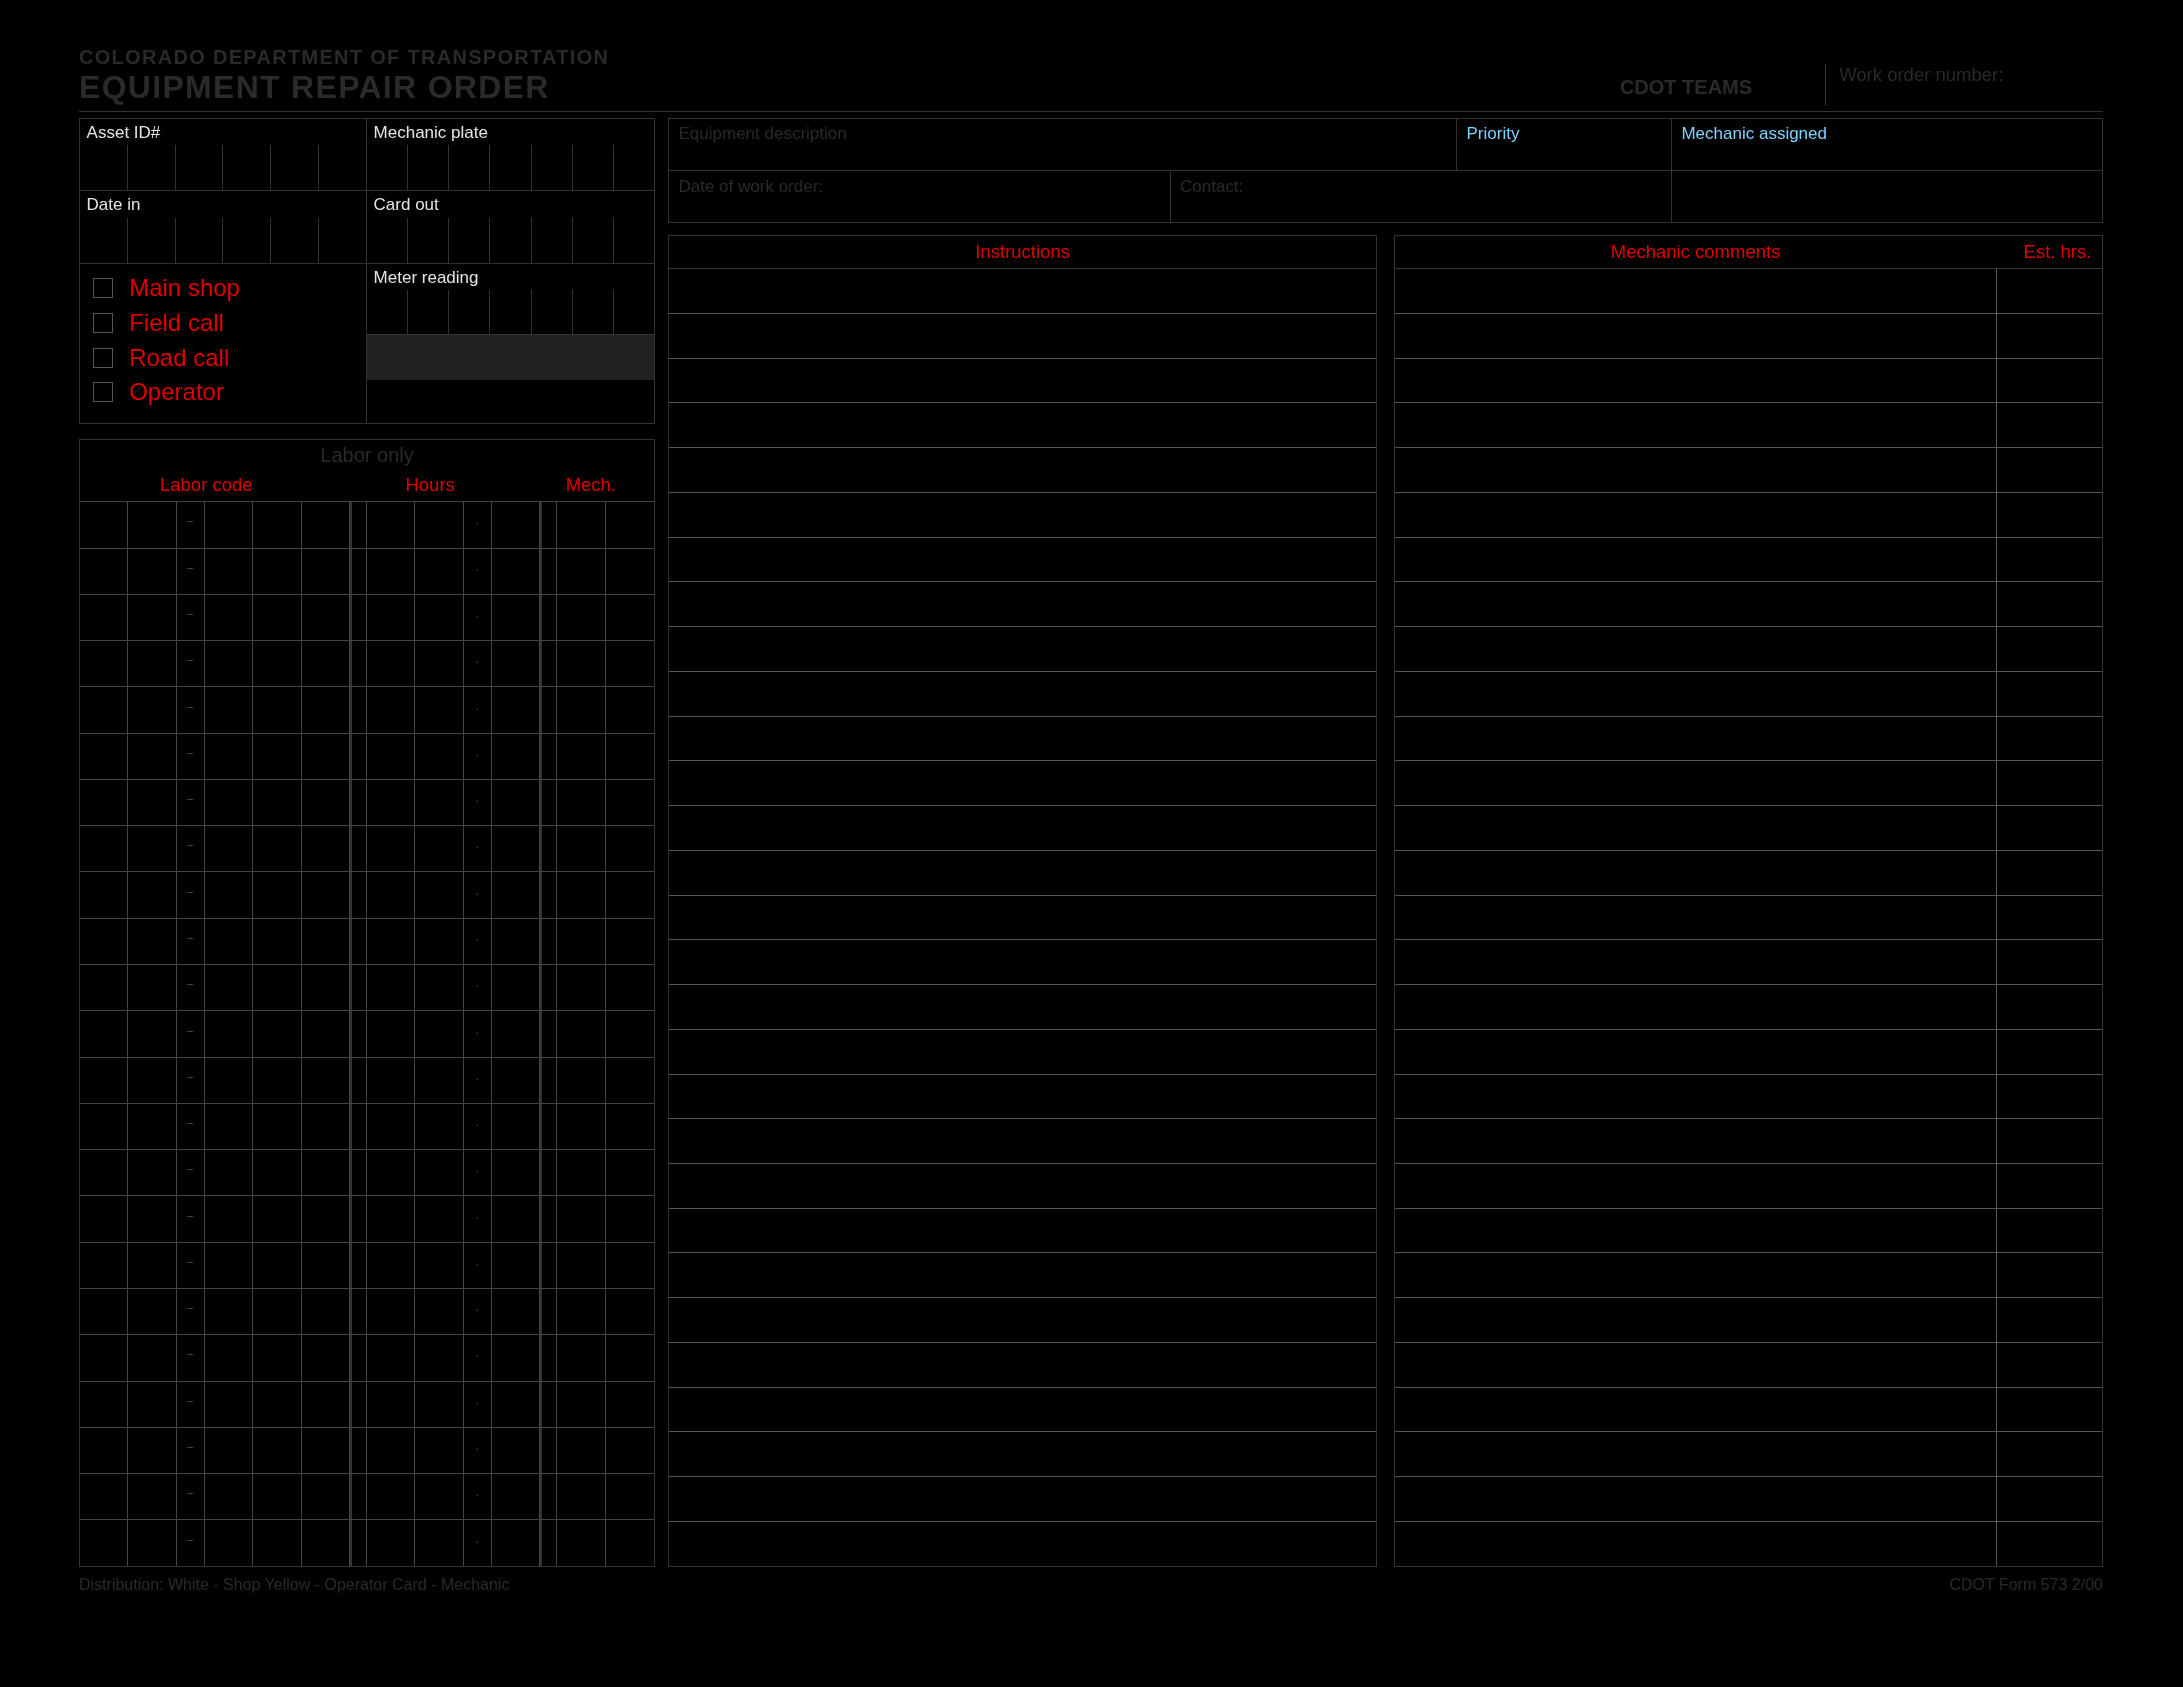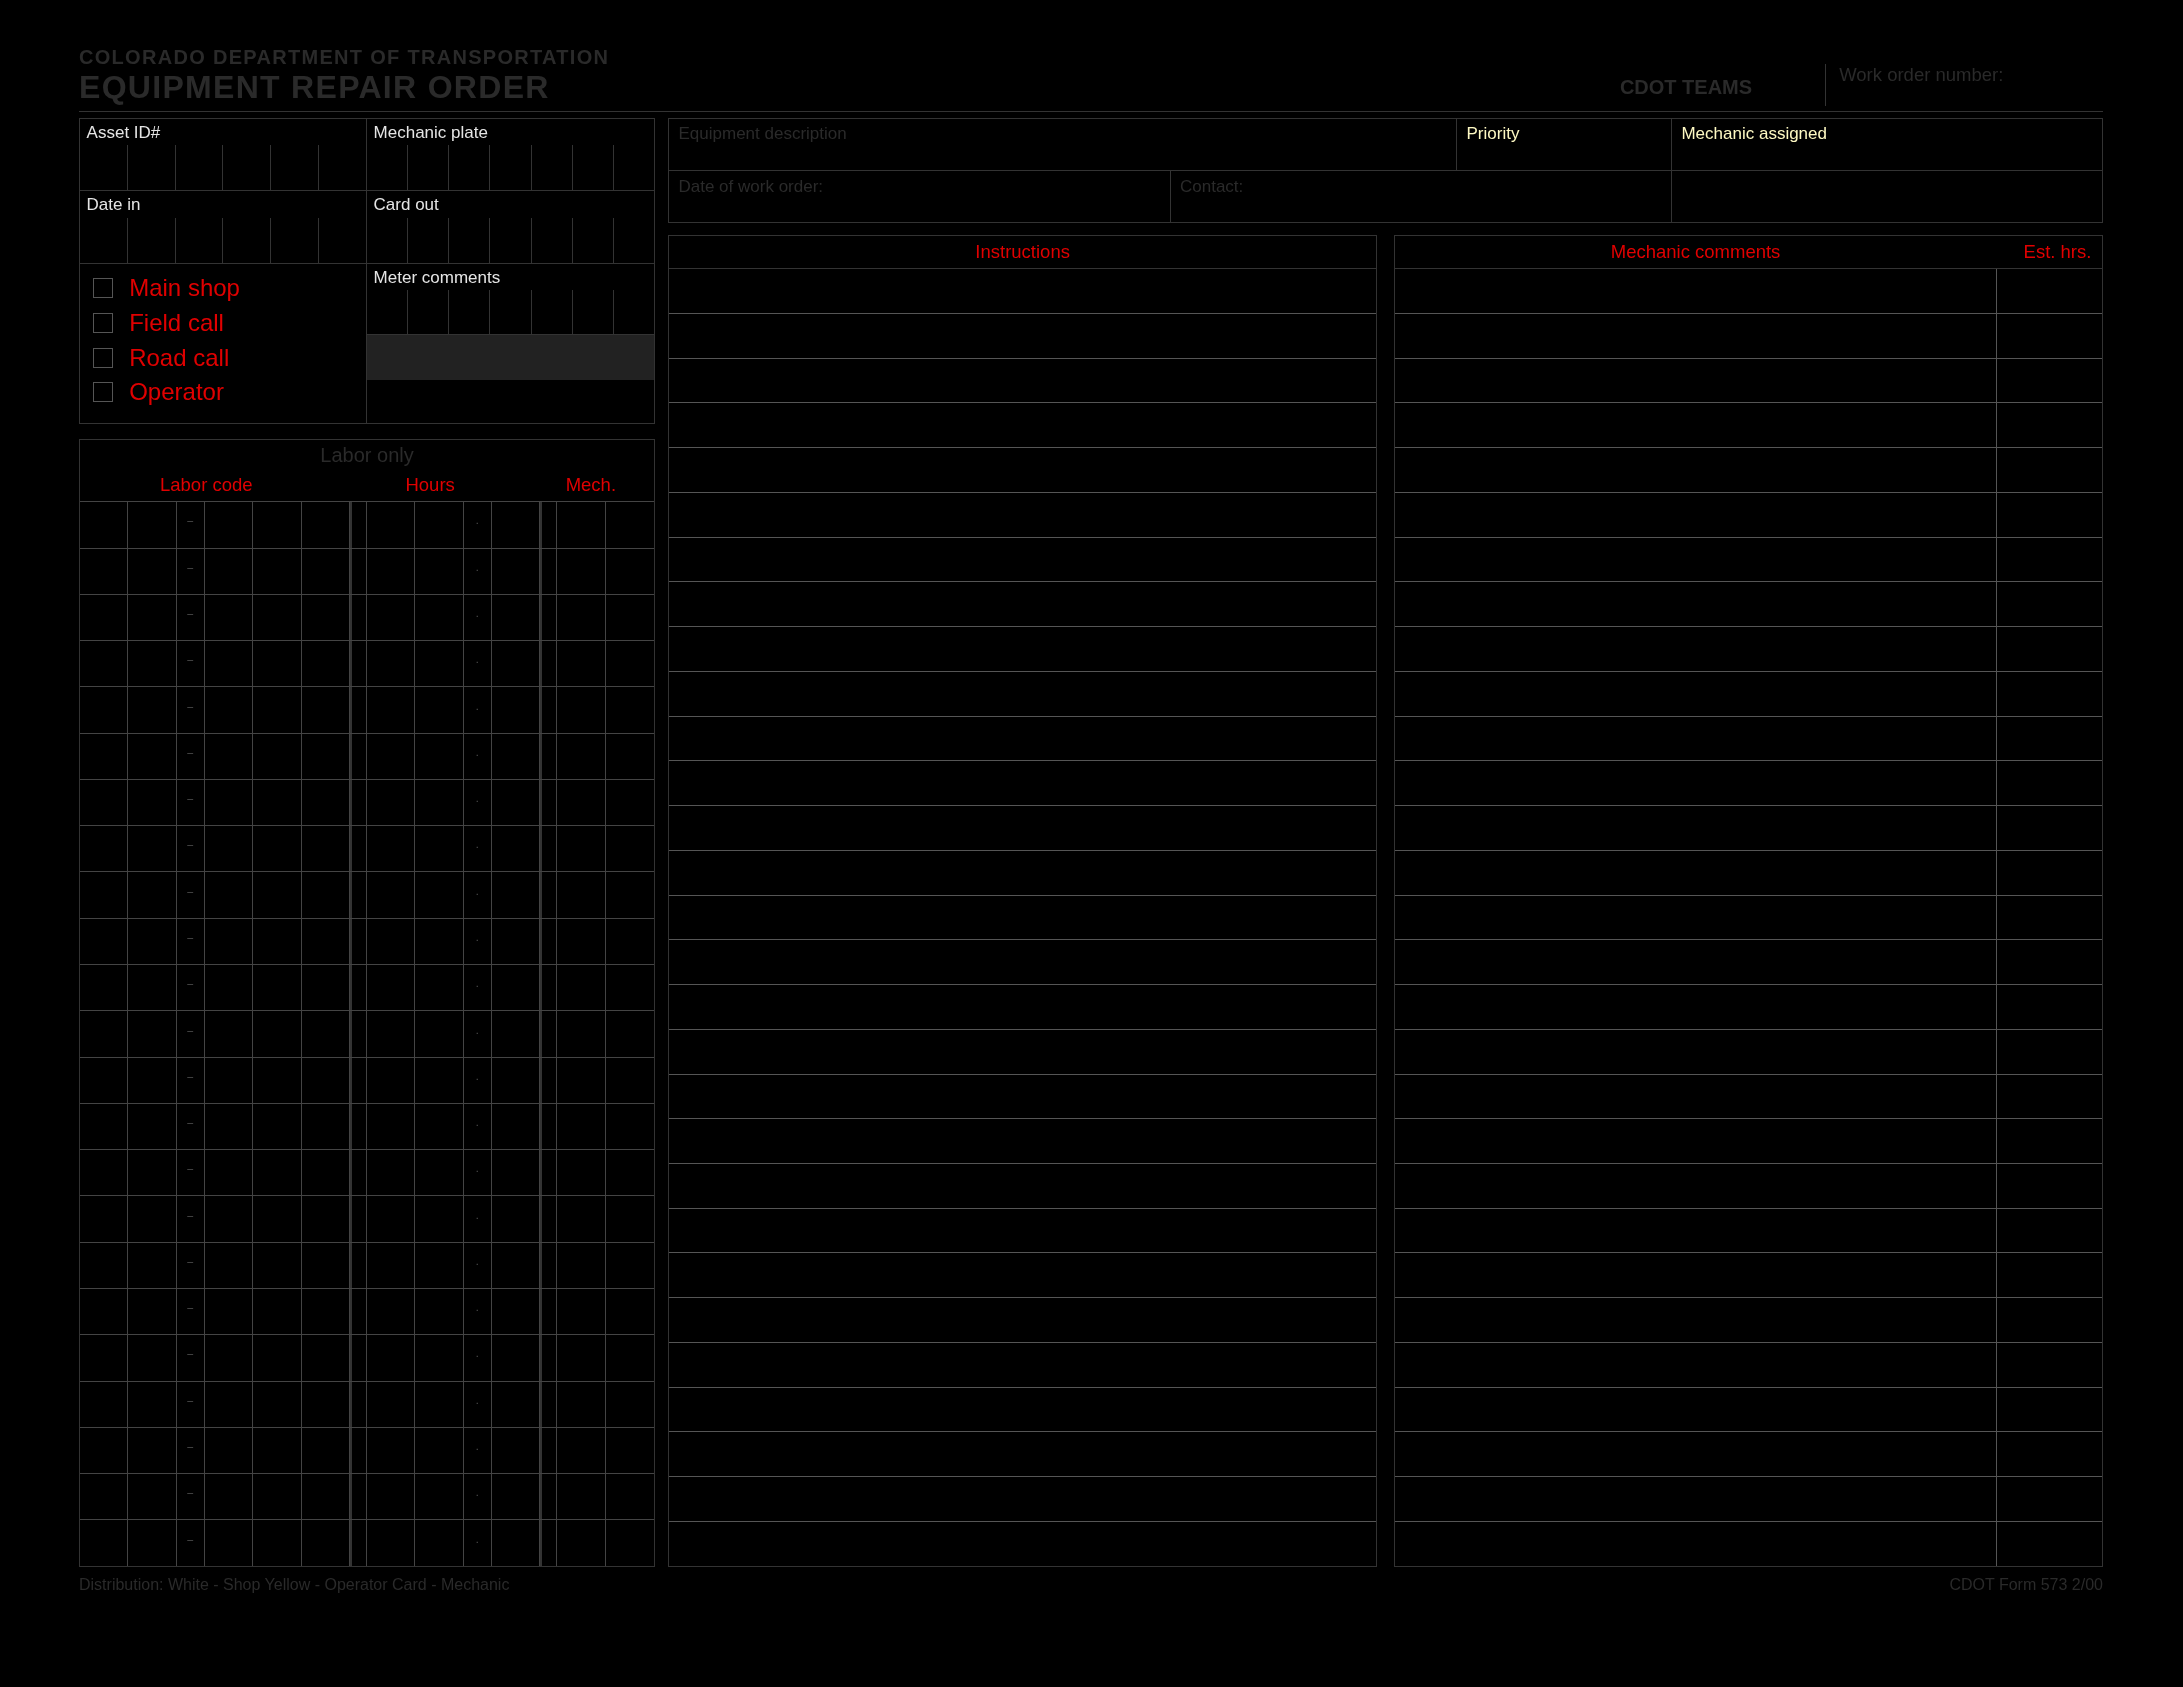--- a/index.html
+++ b/index.html
@@ -174,21 +174,21 @@
     grid-template-columns: 2.2fr 0.6fr 1.2fr;
     grid-template-rows: auto auto;
   }
   .info-cell {
     border-right: 1.3px solid #333;
     border-bottom: 1.3px solid #333;
     padding: 5.3px 9.3px 26.5px 9.3px;
     font-size: 17px;
     color: #2a2a2a;
   }
-  .info-cell .red { color: #fef9c3; }
+  .info-cell .red { color: #7dd3fc; }
   .info-cell.nr { border-right: none; }
   .info-row2 {
     grid-column: 1 / span 3;
     display: grid;
     grid-template-columns: 1.4fr 1.4fr 1.2fr;
   }
   .info-sub {
     border-right: 1.3px solid #333;
     padding: 5.3px 9.3px 25px 9.3px;
     font-size: 17px;
@@ -324,21 +324,21 @@
               <div class="box"></div>
               <div class="lbl">Road call</div>
             </div>
           <div class="chk">
               <div class="box"></div>
               <div class="lbl">Operator</div>
             </div>
         </div>
 
         <div class="meter-cell" style="border-right:none; border-bottom:none;">
-          <div class="fld-label">Meter comments</div>
+          <div class="fld-label">Meter reading</div>
           <div class="cells" style="border-bottom:1.3px solid #333;">
             <div class="c"></div>
               <div class="c"></div>
               <div class="c"></div>
               <div class="c"></div>
               <div class="c"></div>
               <div class="c"></div>
               <div class="c"></div>
           </div>
           <div class="shade"></div>

